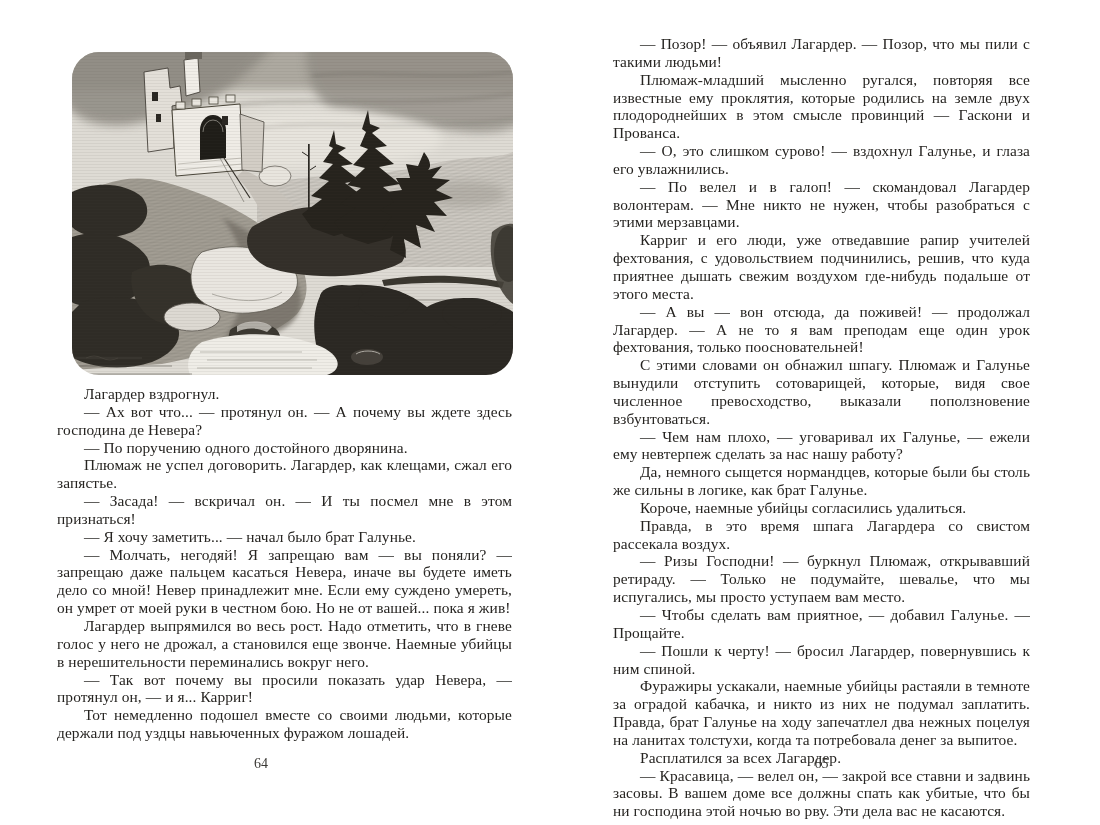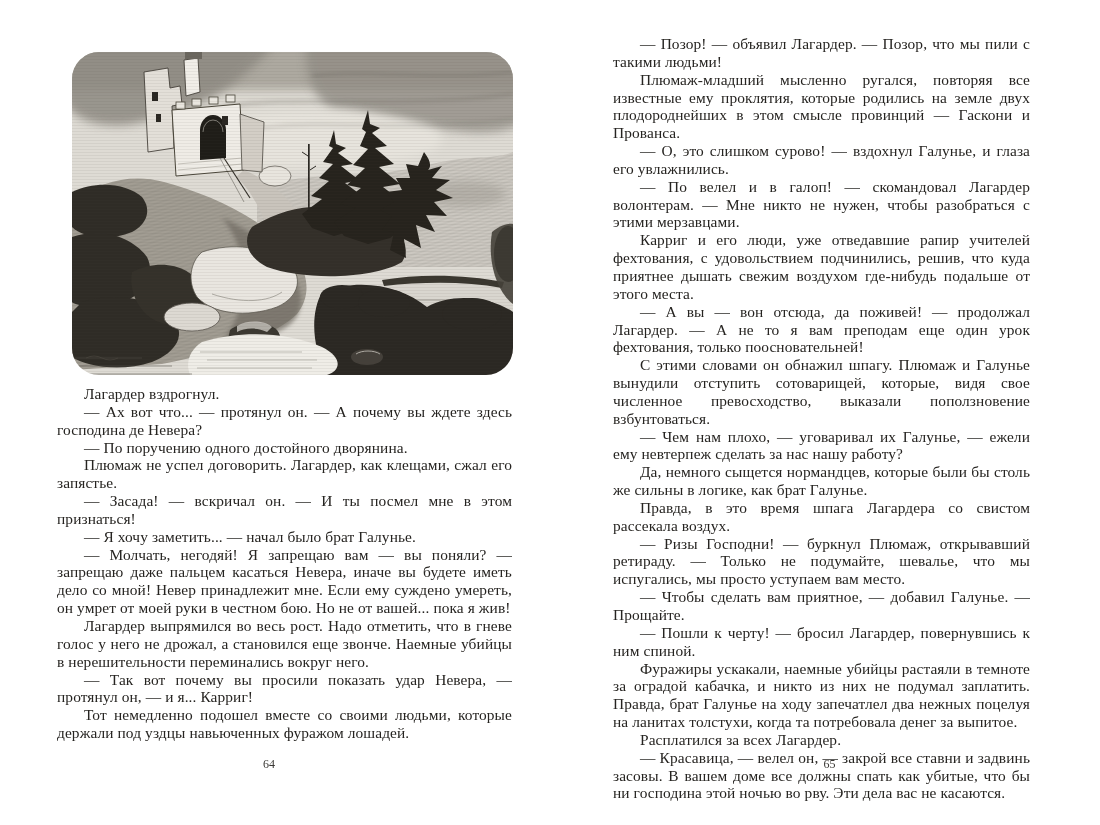--- a/index.html
+++ b/index.html
@@ -24,26 +24,25 @@
   }
   .page-text p {
     margin: 0;
     text-indent: 27px;
   }
   #left-text  { left: 57px;  top: 385px; width: 455px; }
   #right-text { left: 613px; top: 35px;  width: 417px; }
   .page-number {
     position: absolute;
     top: 754px;
-    font-size: 12px;
+    font-size: 14px;
     line-height: 20px;
     text-align: center;
     color: #3a3834;
     font-feature-settings: "onum";
-    padding-left: 8px;
   }
   #page-num-left  { left: 0px;   width: 522px; }
   #page-num-right { left: 613px; width: 417px; }
   #illustration {
     position: absolute;
     left: 72px;
     top: 52px;
     width: 441px;
     height: 323px;
     margin: 0;
@@ -210,20 +209,21 @@
     <div id="right-text" class="page-text">
         <p>— Позор! — объявил Лагардер. — Позор, что мы пили с такими людьми!</p>
         <p>Плюмаж-младший мысленно ругался, повторяя все известные ему проклятия, которые родились на земле двух плодороднейших в этом смысле провинций — Гаскони и Прованса.</p>
         <p>— О, это слишком сурово! — вздохнул Галунье, и глаза его увлажнились.</p>
         <p>— По велел и в галоп! — скомандовал Лагардер волонтерам. — Мне никто не нужен, чтобы разобраться с этими мерзавцами.</p>
         <p>Карриг и его люди, уже отведавшие рапир учителей фехтования, с удовольствием подчинились, решив, что куда приятнее дышать свежим воздухом где-нибудь подальше от этого места.</p>
         <p>— А вы — вон отсюда, да поживей! — продолжал Лагардер. — А не то я вам преподам еще один урок фехтования, только поосновательней!</p>
         <p>С этими словами он обнажил шпагу. Плюмаж и Галунье вынудили отступить сотоварищей, которые, видя свое численное превосходство, выказали поползновение взбунтоваться.</p>
         <p>— Чем нам плохо, — уговаривал их Галунье, — ежели ему невтерпеж сделать за нас нашу работу?</p>
         <p>Да, немного сыщется нормандцев, которые были бы столь же сильны в логике, как брат Галунье.</p>
+        <p>Короче, наемные убийцы согласились удалиться.</p>
         <p>Правда, в это время шпага Лагардера со свистом рассекала воздух.</p>
         <p>— Ризы Господни! — буркнул Плюмаж, открывавший ретираду. — Только не подумайте, шевалье, что мы испугались, мы просто уступаем вам место.</p>
         <p>— Чтобы сделать вам приятное, — добавил Галунье. — Прощайте.</p>
         <p>— Пошли к черту! — бросил Лагардер, повернувшись к ним спиной.</p>
         <p>Фуражиры ускакали, наемные убийцы растаяли в темноте за оградой кабачка, и никто из них не подумал заплатить. Правда, брат Галунье на ходу запечатлел два нежных поцелуя на ланитах толстухи, когда та потребовала денег за выпитое.</p>
         <p>Расплатился за всех Лагардер.</p>
         <p>— Красавица, — велел он, — закрой все ставни и задвинь засовы. В вашем доме все должны спать как убитые, что бы ни господина этой ночью во рву. Эти дела вас не касаются.</p>
       </div>
     <div id="page-num-right" class="page-number">65</div>
   </section>

